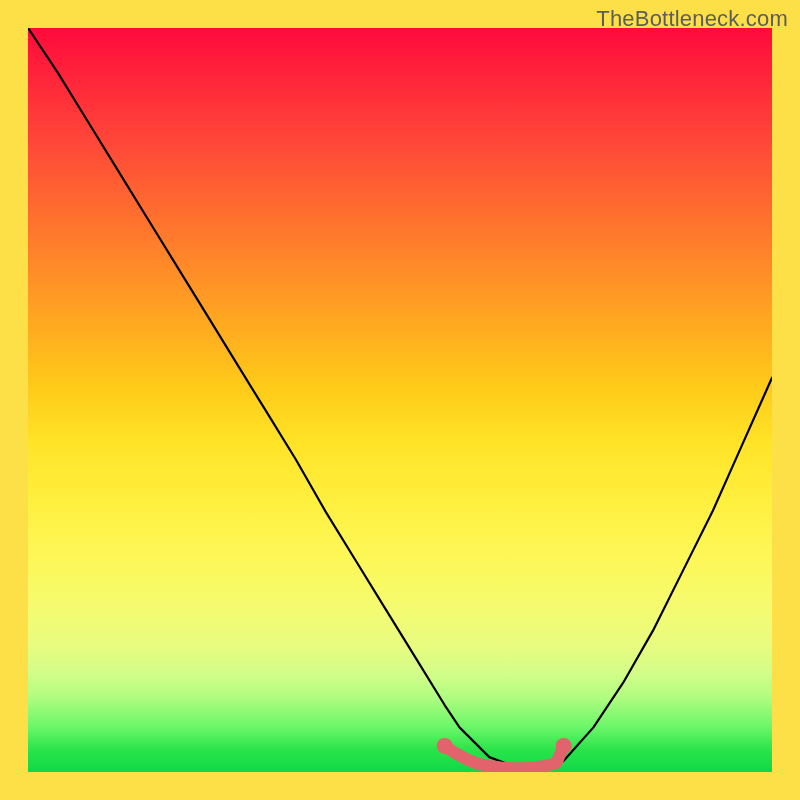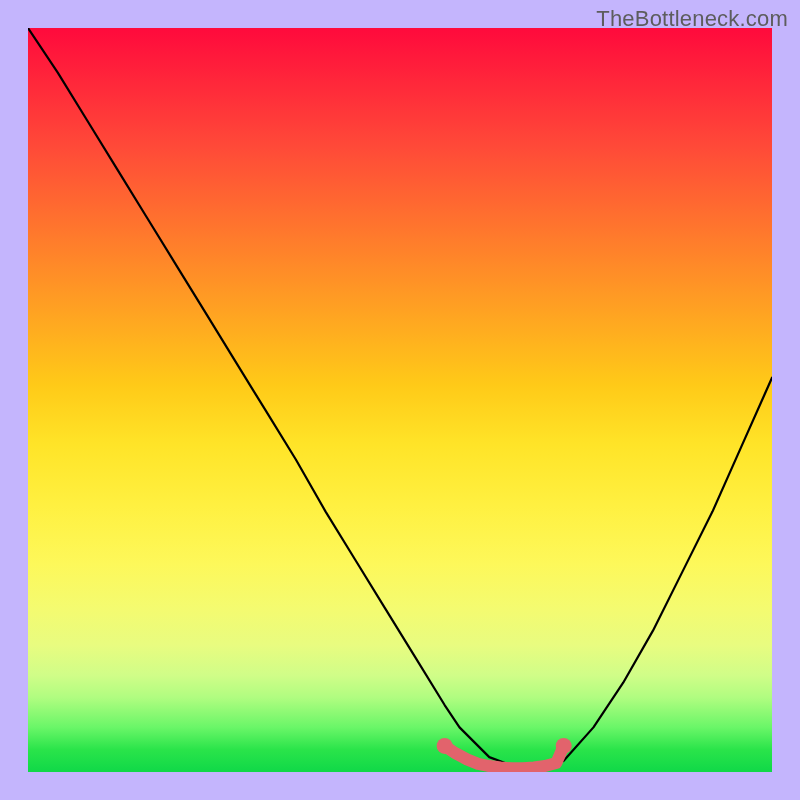--- a/index.html
+++ b/index.html
@@ -2,21 +2,21 @@
 <html><head>
 <meta charset="utf-8">
 <style>
   * { margin: 0; padding: 0; box-sizing: border-box; }
   html, body { width: 800px; height: 800px; overflow: hidden; background: #000; }
   
   .chart-container {
     position: relative;
     width: 800px;
     height: 800px;
-    background: #c4b5fd;
+    background: #fde047;
   }
   
   .plot-area {
     position: absolute;
     left: 28px;
     top: 28px;
     width: 744px;
     height: 744px;
     background: linear-gradient(to bottom,
       #ff0a3c 0%,

